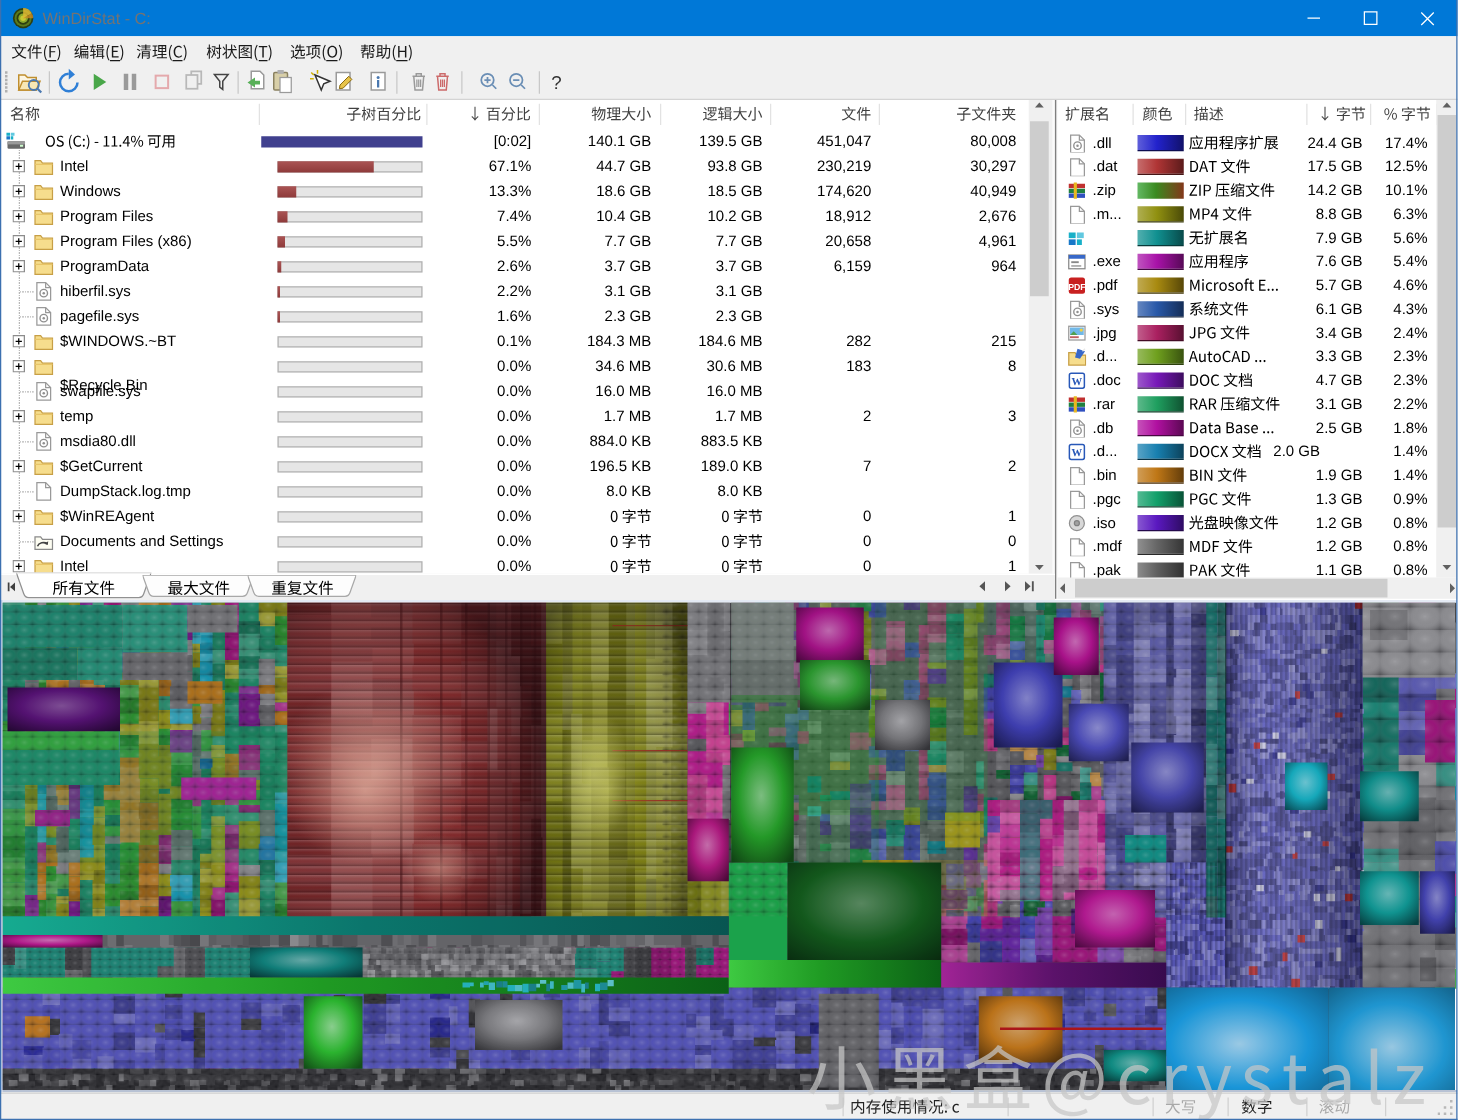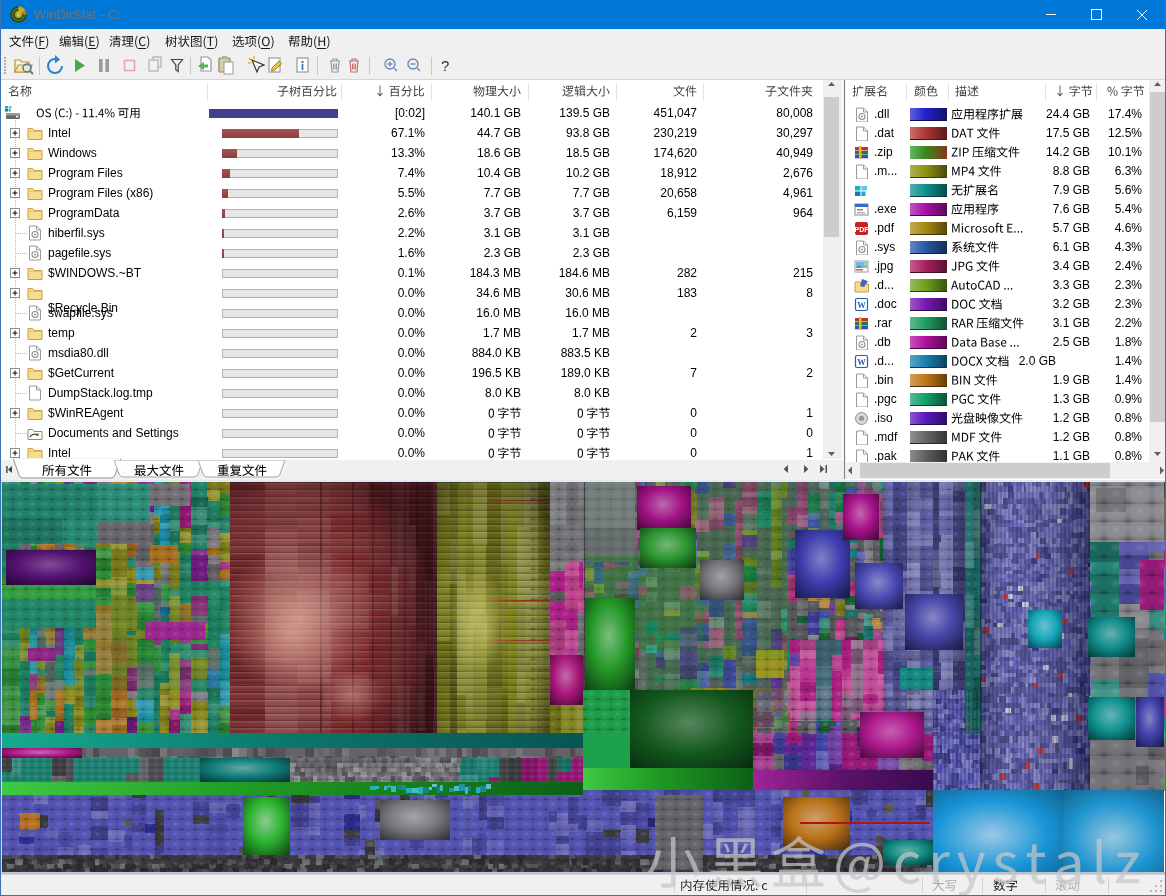--- a/index.html
+++ b/index.html
@@ -794,21 +794,21 @@
     <div class="abs" style="left:910px;top:298px;width:37px;height:13px;background:linear-gradient(90deg,#9d58cb,#7718b8 42%,#3d0c5f);border-bottom:1px solid #2f0949"></div>
     <div style="position:absolute;left:951.0px;top:298.0px;line-height:0"><svg width="51.5" height="12" viewBox="0 -880 4292 1000" style="overflow:visible">
         <g fill="#000" transform="scale(1,-1)">
           <use href="#g44" x="0"></use>
           <use href="#g4f" x="688"></use>
           <use href="#g43" x="1430"></use>
           <use href="#g6587" x="2292"></use>
           <use href="#g6863" x="3292"></use>
         </g>
       </svg></div>
-    <div class="abs t12 r" style="left:1000px;top:295px;width:90px;line-height:19px">3.2 GB</div>
+    <div class="abs t12 r" style="left:1000px;top:295px;width:90px;line-height:19px">4.7 GB</div>
     <div class="abs t12 r" style="left:1072px;top:295px;width:70px;line-height:19px">2.3%</div>
     <svg class="abs" style="left:854px;top:316px" width="15" height="15" viewBox="0 0 15 15">
       <rect x="1" y="2" width="13" height="3.5" fill="#c03030"></rect>
       <rect x="1" y="6" width="13" height="3.5" fill="#208040"></rect>
       <rect x="1" y="9.8" width="13" height="3.5" fill="#3050c0"></rect>
       <rect x="5" y="1" width="2.5" height="13" fill="#e8b820"></rect>
     </svg>
     <div class="abs t12" style="left:874px;top:314px;line-height:19px">.rar</div>
     <div class="abs" style="left:910px;top:317px;width:37px;height:13px;background:linear-gradient(90deg,#5db98b,#1f9f5f 42%,#105231);border-bottom:1px solid #0c3f26"></div>
     <div style="position:absolute;left:951.0px;top:317.0px;line-height:0"><svg width="73.2" height="12" viewBox="0 -880 6102 1000" style="overflow:visible">

